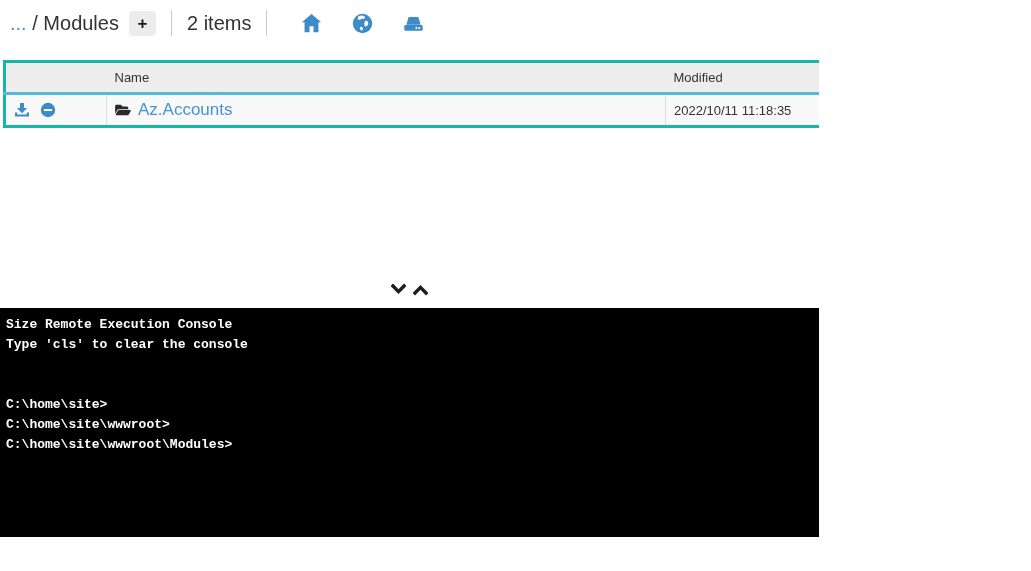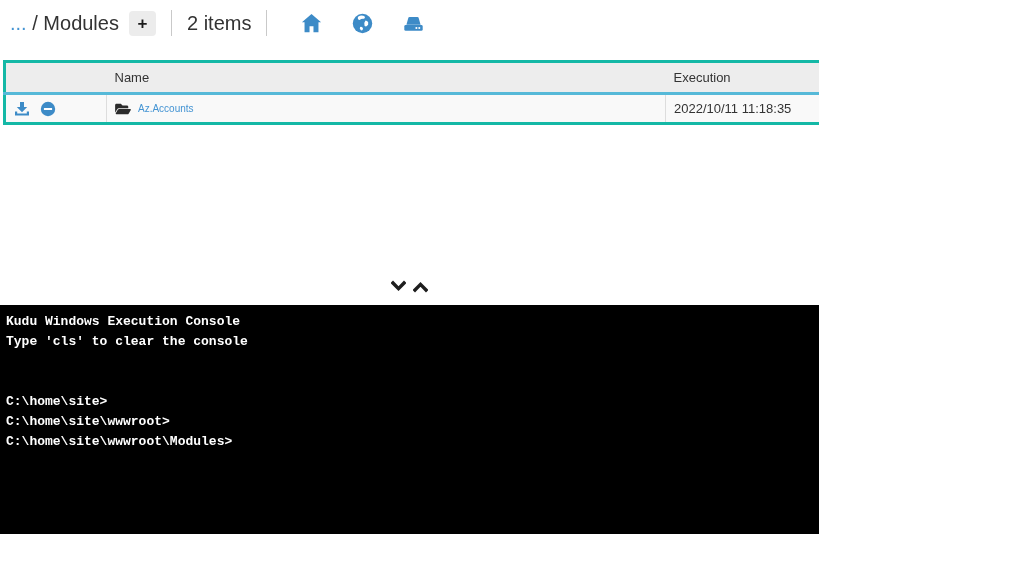--- a/index.html
+++ b/index.html
@@ -37,21 +37,21 @@
   table.files thead th{background:#ededed;border-bottom:3px solid var(--header_underline);
     font-weight:normal;text-align:left;padding:7px 8px;color:#333;font-size:13px;}
   table.files tbody td{border:1px solid #ddd;padding:5px 8px;height:30px;color:#333;vertical-align:middle;}
   table.files tbody tr:nth-child(odd){background:#f9f9f9;}
   .row-actions{white-space:nowrap;}
   .act-icon{color:var(--accent);display:inline-flex;margin-right:6px;cursor:pointer;vertical-align:middle;}
   .act-icon svg{width:16px;height:16px;display:block;}
   .name-cell{display:flex;align-items:center;}
   .folder-glyph{color:#2b2b2b;display:inline-flex;margin-right:7px;}
   .folder-glyph svg{width:16px;height:14px;display:block;}
-  .file-link{color:var(--link);text-decoration:none;cursor:pointer;font-size:10px;}
+  .file-link{color:var(--link);text-decoration:none;cursor:pointer;font-size:17px;}
 
   
   .resize-bar{display:flex;justify-content:center;align-items:center;gap:7px;
     margin-top:153px;height:17px;}
   .resize-btn{color:#1e1e1e;cursor:pointer;display:inline-flex;background:none;border:none;padding:0;}
   .resize-btn svg{width:15px;height:13px;display:block;}
 
   
   .console{background:var(--console_bg);color:var(--console_text);
     width:1031px;height:229px;margin-top:10px;padding:7px 6px;
@@ -99,21 +99,21 @@
     <colgroup>
         <col class="c-act">
         <col class="c-name">
         <col class="c-mod">
         <col class="c-size">
       </colgroup>
     <thead>
       <tr>
         <th></th>
         <th>Name</th>
-        <th>Execution</th>
+        <th>Modified</th>
         <th>Size</th>
       </tr>
     </thead>
     <tbody>
       <tr>
         <td class="row-actions">
           <a class="act-icon">
             <svg viewBox="0 0 16 16">
                 <path fill="currentColor" d="M6 1 h4 v5 h3.2 L8 11.3 2.8 6 H6 Z"></path>
                 <path fill="currentColor" d="M1 10.6 v4 h14 v-4 h-2.2 v1.9 H3.2 v-1.9 Z"></path>
@@ -149,21 +149,21 @@
         </svg>
     </button>
     <button class="resize-btn">
       <svg viewBox="0 0 15 13">
           <path d="M2 10 L7.5 4.4 L13 10" fill="none" stroke="currentColor" stroke-width="3.4" stroke-linecap="square"></path>
         </svg>
     </button>
   </div>
 
   <div class="console">
-    <div class="console-line">Kudu Windows Execution Console</div>
+    <div class="console-line">Size Remote Execution Console</div>
     <div class="console-line">Type 'cls' to clear the console</div>
     <div class="console-line"></div>
     <div class="console-line"></div>
     <div class="console-line">C:\home\site&gt;</div>
     <div class="console-line">C:\home\site\wwwroot&gt;</div>
     <div class="console-line">C:\home\site\wwwroot\Modules&gt;</div>
   </div>
 
 </div>
 

